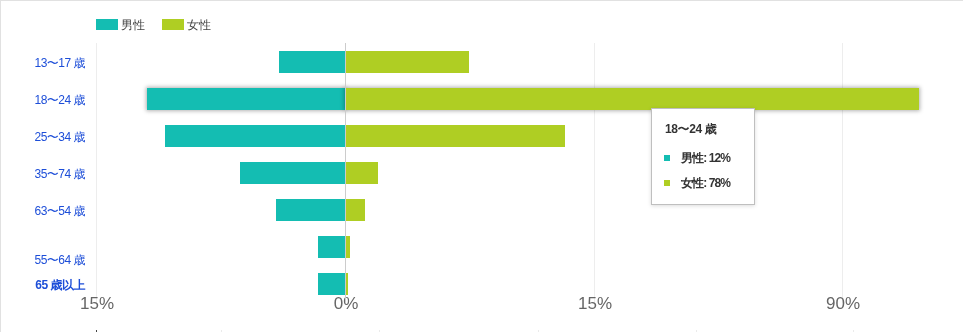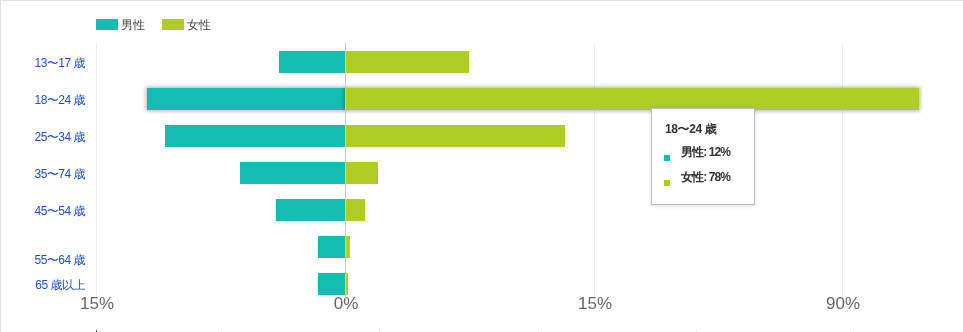--- a/index.html
+++ b/index.html
@@ -103,21 +103,21 @@
     color: #333333;
     white-space: nowrap;
     line-height: 12px;
     letter-spacing: -0.4px;
   }
   .tt-row {
     position: absolute;
     left: 12px;
     height: 6px;
     display: flex;
-    align-items: flex-end;
+    align-items: flex-start;
     white-space: nowrap;
   }
   .tt-sq { width: 6px; height: 6px; display: block; flex: none; }
   .tt-text {
     font-size: 12px;
     font-weight: bold;
     color: #333333;
     margin-left: 11px;
     line-height: 12px;
     position: relative;
@@ -151,23 +151,23 @@
       <div class="xlabel" style="left: 346px;">0%</div>
       <div class="gridline" style="left: 594px;"></div>
       <div class="xlabel" style="left: 595px;">15%</div>
       <div class="gridline" style="left: 842px;"></div>
       <div class="xlabel" style="left: 843px;">90%</div>
       <div class="ylabels">
         <div class="ylabel" style="top: 56.5px;">13〜17 歳</div>
         <div class="ylabel" style="top: 93.5px;">18〜24 歳</div>
         <div class="ylabel" style="top: 130.5px;">25〜34 歳</div>
         <div class="ylabel" style="top: 167.5px;">35〜74 歳</div>
-        <div class="ylabel" style="top: 204.5px;">45〜54 歳</div>
+        <div class="ylabel" style="top: 204.5px;">63〜54 歳</div>
         <div class="ylabel" style="top: 241.5px; margin-top: 12px;">55〜64 歳</div>
-        <div class="ylabel" style="top: 278.5px;">65 歳以上</div>
+        <div class="ylabel" style="top: 278.5px; font-weight: bold;">65 歳以上</div>
       </div>
       <div class="bar" style="background: rgb(20, 189, 178); top: 51px; height: 22px; left: 278.932px; width: 66.068px;"></div>
       <div class="bar" style="background: rgb(175, 206, 35); top: 51px; height: 22px; left: 345px; width: 124.002px;"></div>
       <div class="bar hl" style="background: rgb(20, 189, 178); top: 88px; height: 22px; left: 146.962px; width: 198.038px;"></div>
       <div class="bar hl" style="background: rgb(175, 206, 35); top: 88px; height: 22px; left: 345px; width: 574.028px;"></div>
       <div class="bar" style="background: rgb(20, 189, 178); top: 125px; height: 22px; left: 165.056px; width: 179.944px;"></div>
       <div class="bar" style="background: rgb(175, 206, 35); top: 125px; height: 22px; left: 345px; width: 219.95px;"></div>
       <div class="bar" style="background: rgb(20, 189, 178); top: 162px; height: 22px; left: 239.922px; width: 105.078px;"></div>
       <div class="bar" style="background: rgb(175, 206, 35); top: 162px; height: 22px; left: 345px; width: 33.034px;"></div>
       <div class="bar" style="background: rgb(20, 189, 178); top: 199px; height: 22px; left: 275.944px; width: 69.056px;"></div>

